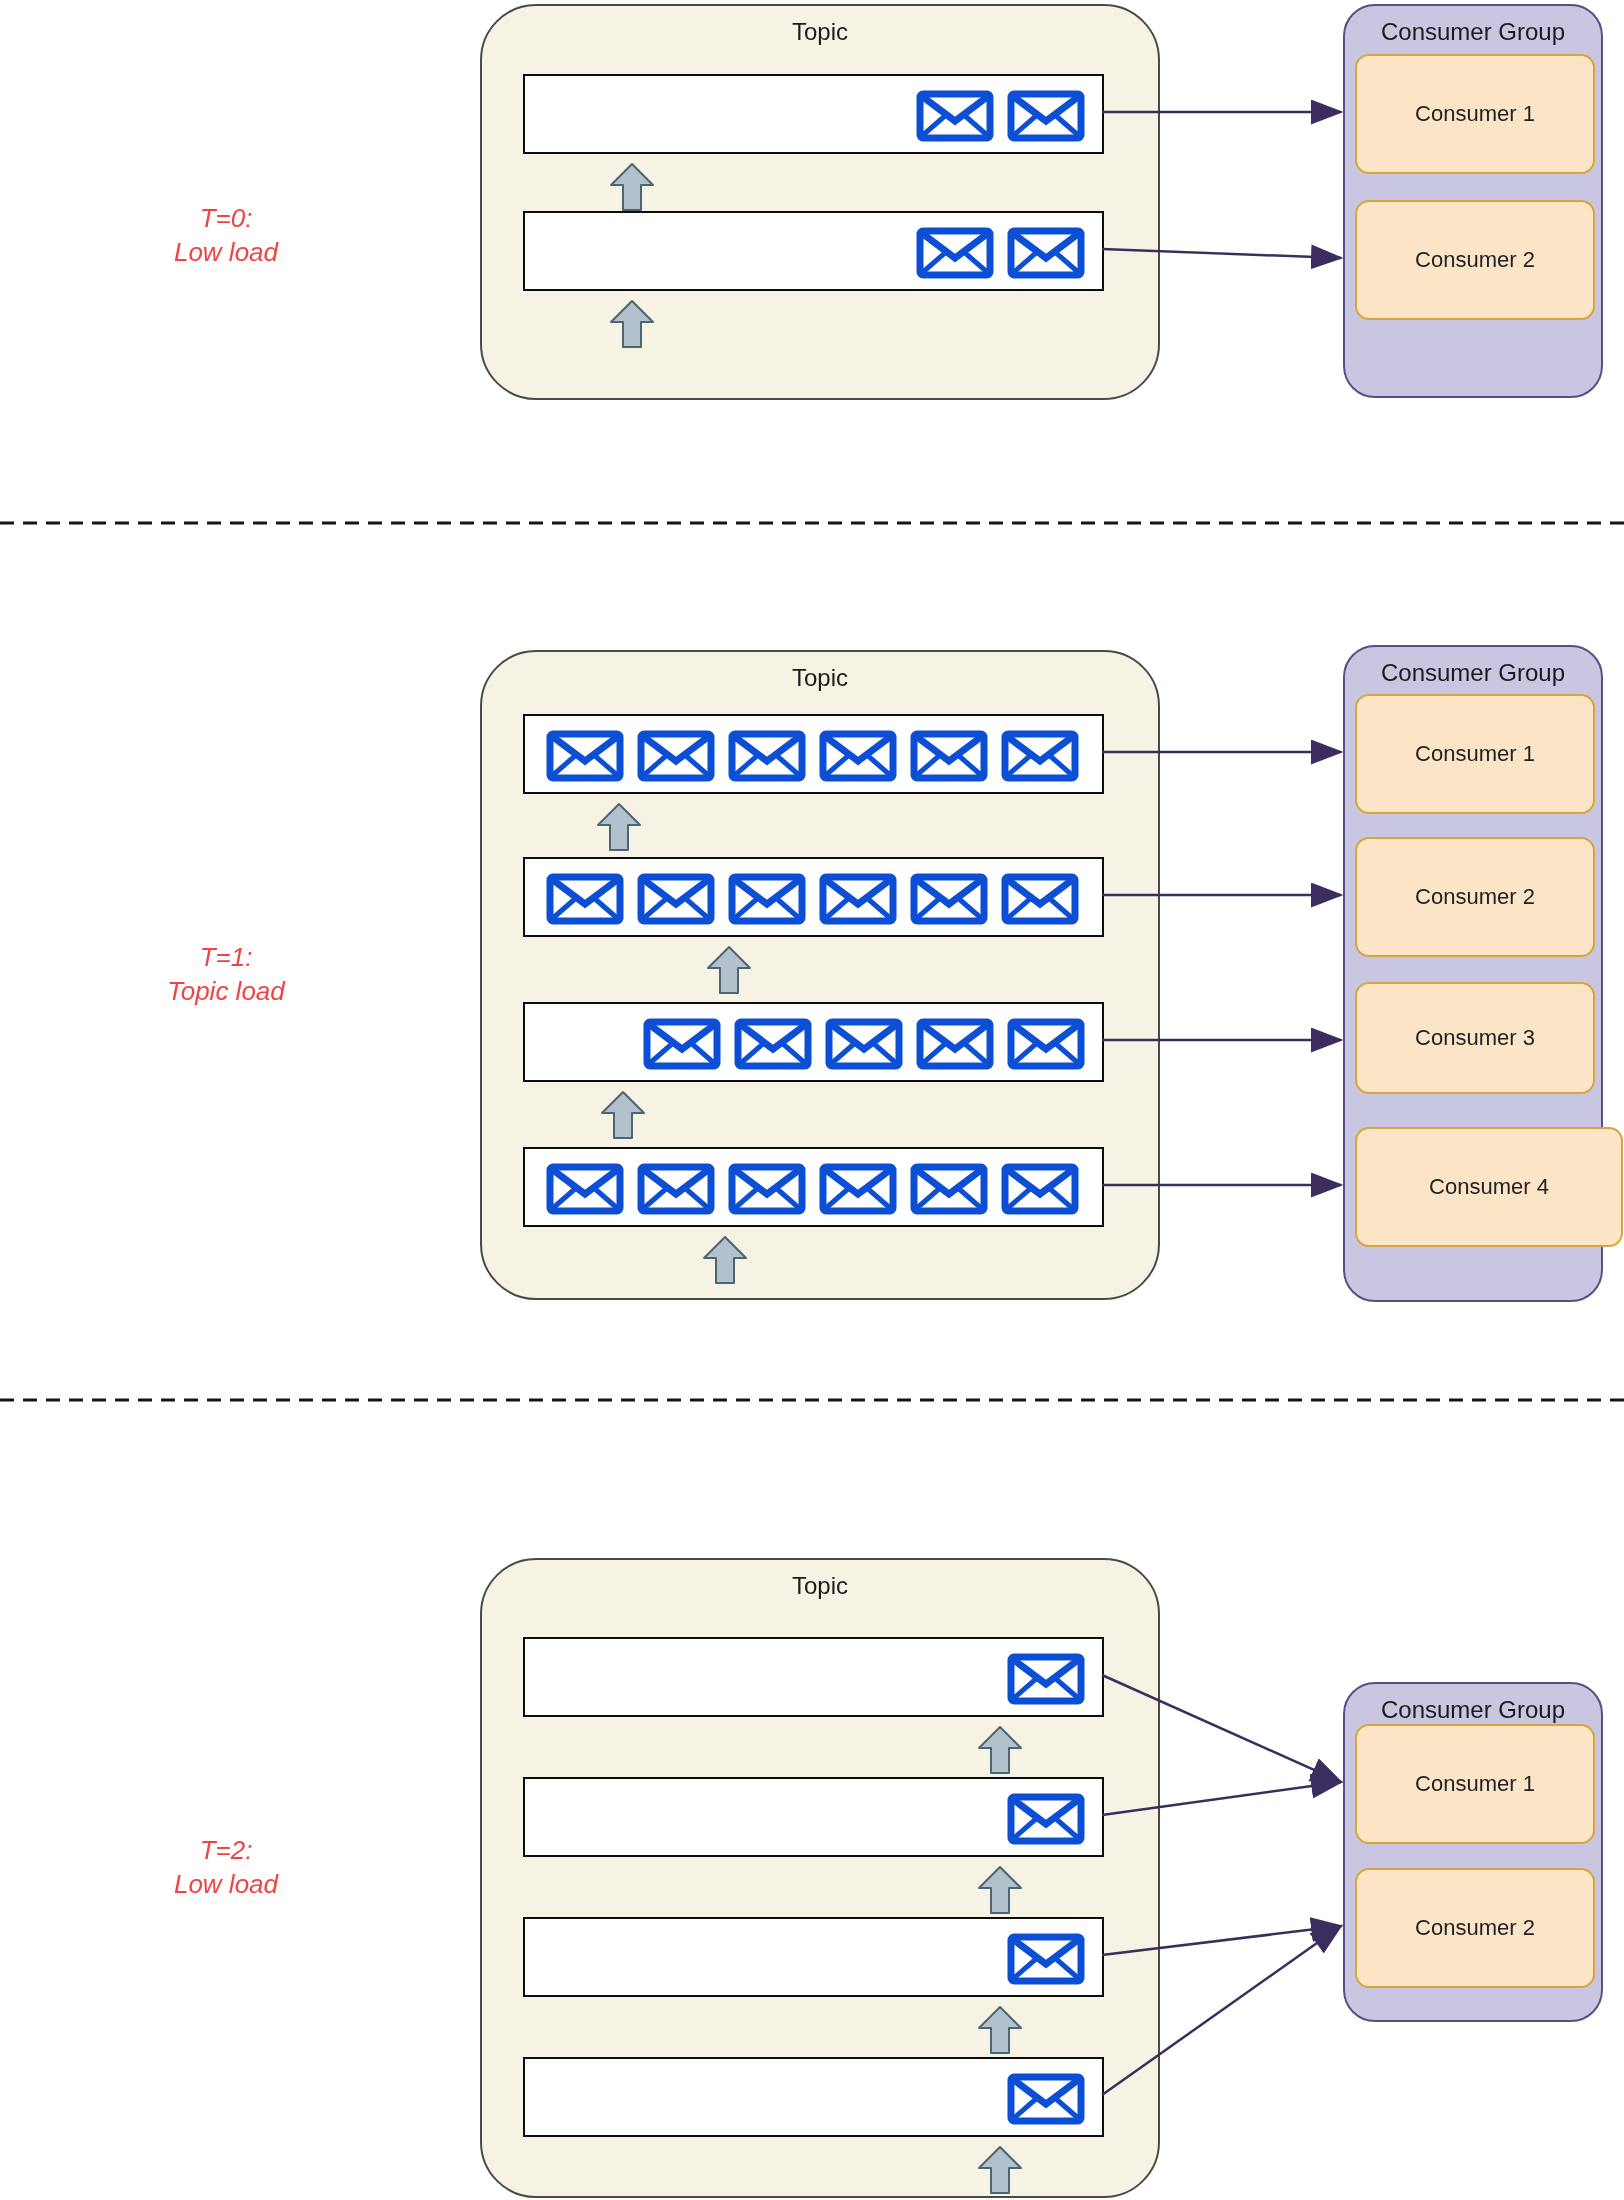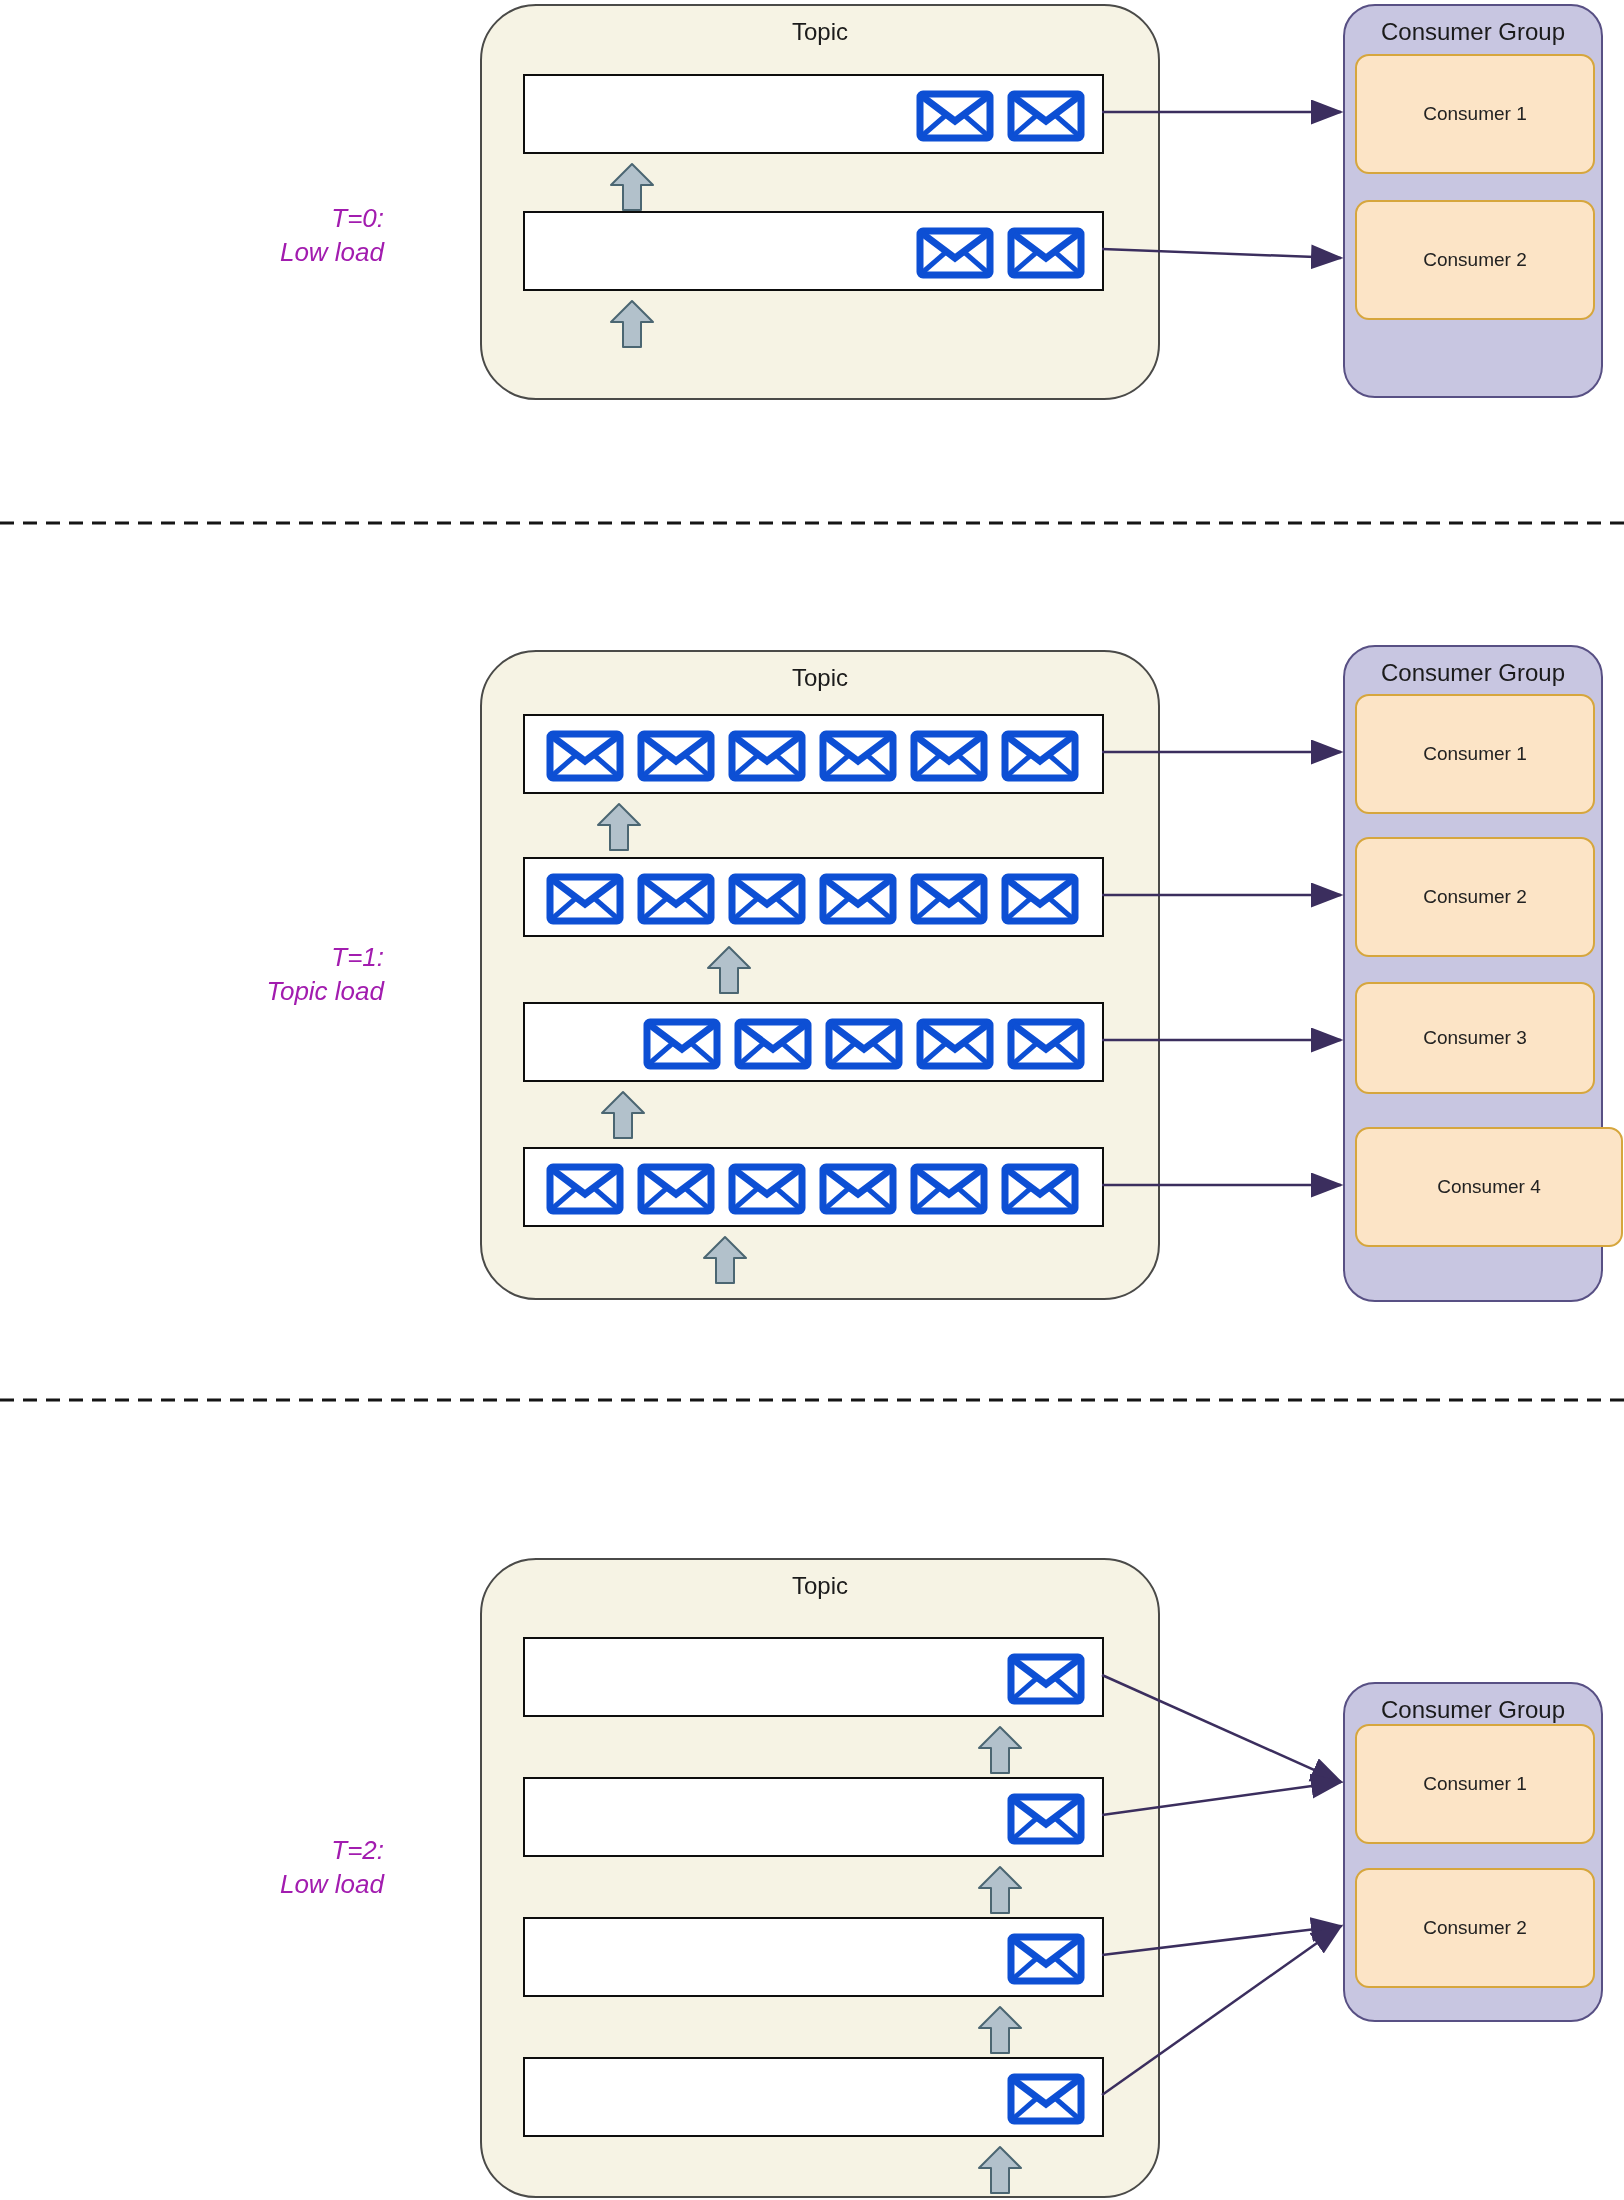--- a/index.html
+++ b/index.html
@@ -2,22 +2,22 @@
 <html><head>
 <meta charset="utf-8">
 <style>
   html,body{margin:0;padding:0;}
   body{
     width:1624px;height:2200px;position:relative;background:#ffffff;
     font-family:"Liberation Sans", sans-serif;overflow:hidden;
   }
   #diagram-root{position:absolute;inset:0;}
   .side-label{
-    position:absolute;left:84px;width:300px;text-align:right;
-    font-style:italic;font-size:26px;line-height:34px;color:#a21caf;
+    position:absolute;left:76px;width:300px;text-align:center;
+    font-style:italic;font-size:26px;line-height:34px;color:#ef4444;
   }
   .topic-box{
     position:absolute;background:var(--topic-fill);
     border:2px solid var(--topic-border);border-radius:56px;
     box-sizing:border-box;z-index:1;
   }
   .box-title{
     position:absolute;top:12px;left:0;width:100%;text-align:center;
     font-size:24px;color:#1b1b1b;
   }
@@ -29,21 +29,21 @@
   .uparrow{position:absolute;}
   .group-box{
     position:absolute;background:var(--group-fill);
     border:2px solid var(--group-border);border-radius:32px;
     box-sizing:border-box;z-index:1;
   }
   .consumer{
     position:absolute;background:var(--consumer-fill);
     border:2px solid var(--consumer-border);border-radius:14px;
     box-sizing:border-box;display:flex;align-items:center;justify-content:center;
-    font-size:19px;color:#222222;z-index:2;
+    font-size:22px;color:#222222;z-index:2;
   }
   #overlay{position:absolute;top:0;left:0;z-index:5;pointer-events:none;}
 </style>
 </head>
 <body style="--topic-fill: #f6f3e4; --topic-border: #4a4a48; --group-fill: #c8c6e1; --group-border: #585084; --consumer-fill: #fce4c6; --consumer-border: #d6a63d; --envelope-blue: #0d4fd4; --arrow-fill: #b2c1cb; --arrow-stroke: #4b6672; --connector: #3b2e5e; --divider: #151515;">
 
 <div id="diagram-root">
     <div class="side-label" style="top:201px">
       <div>T=0:</div>
       <div>Low load</div>

